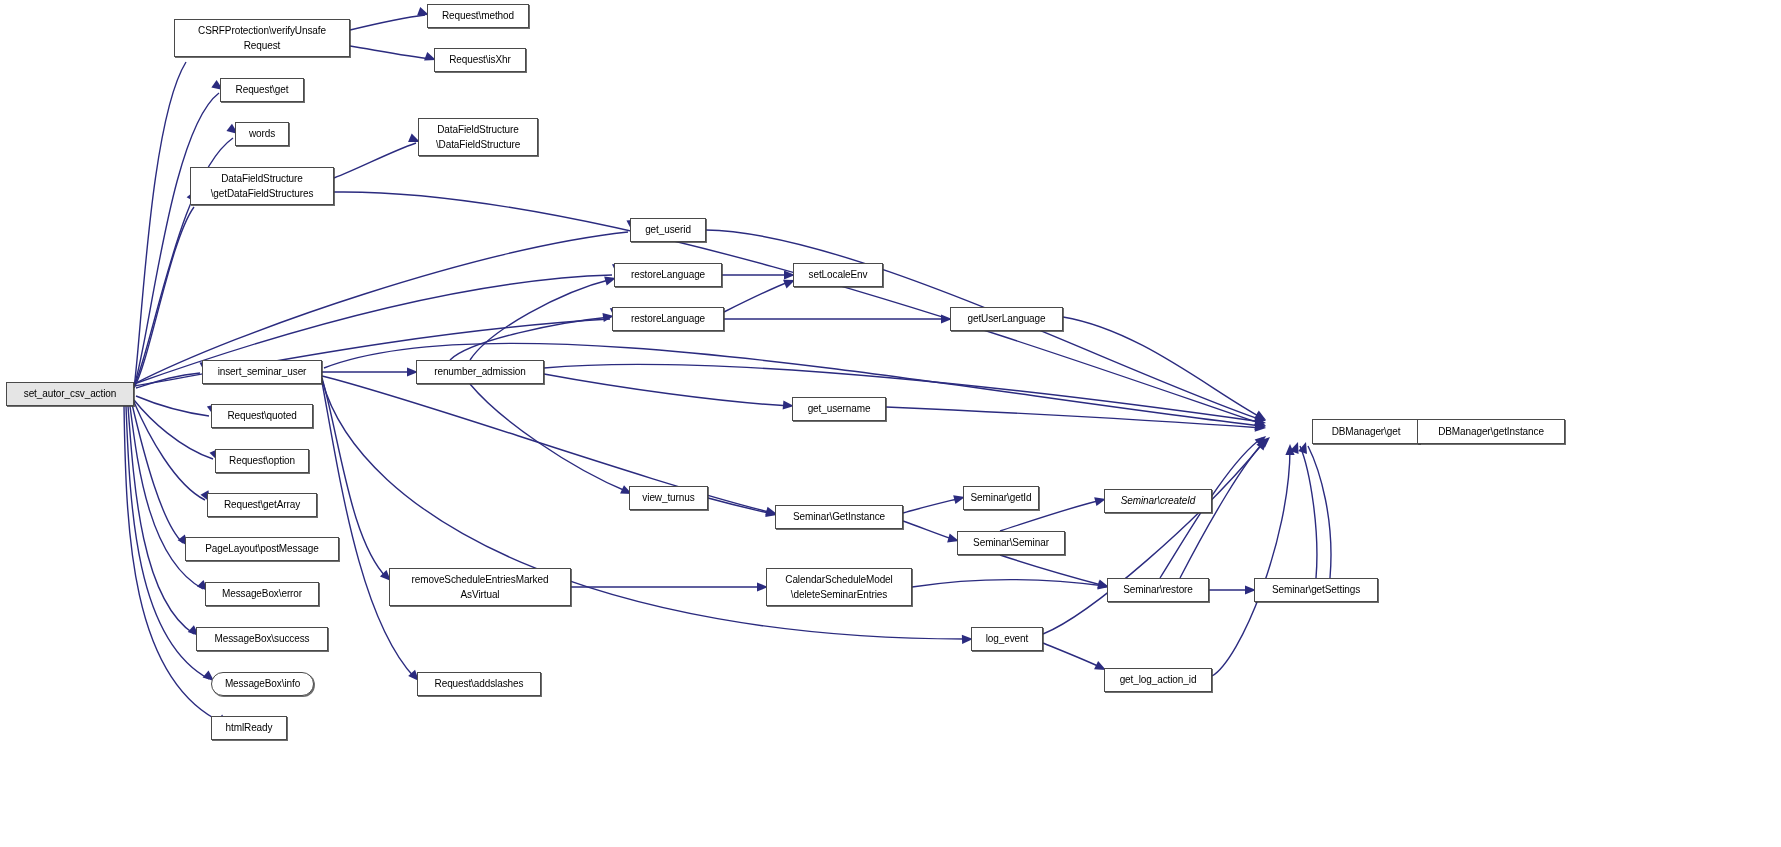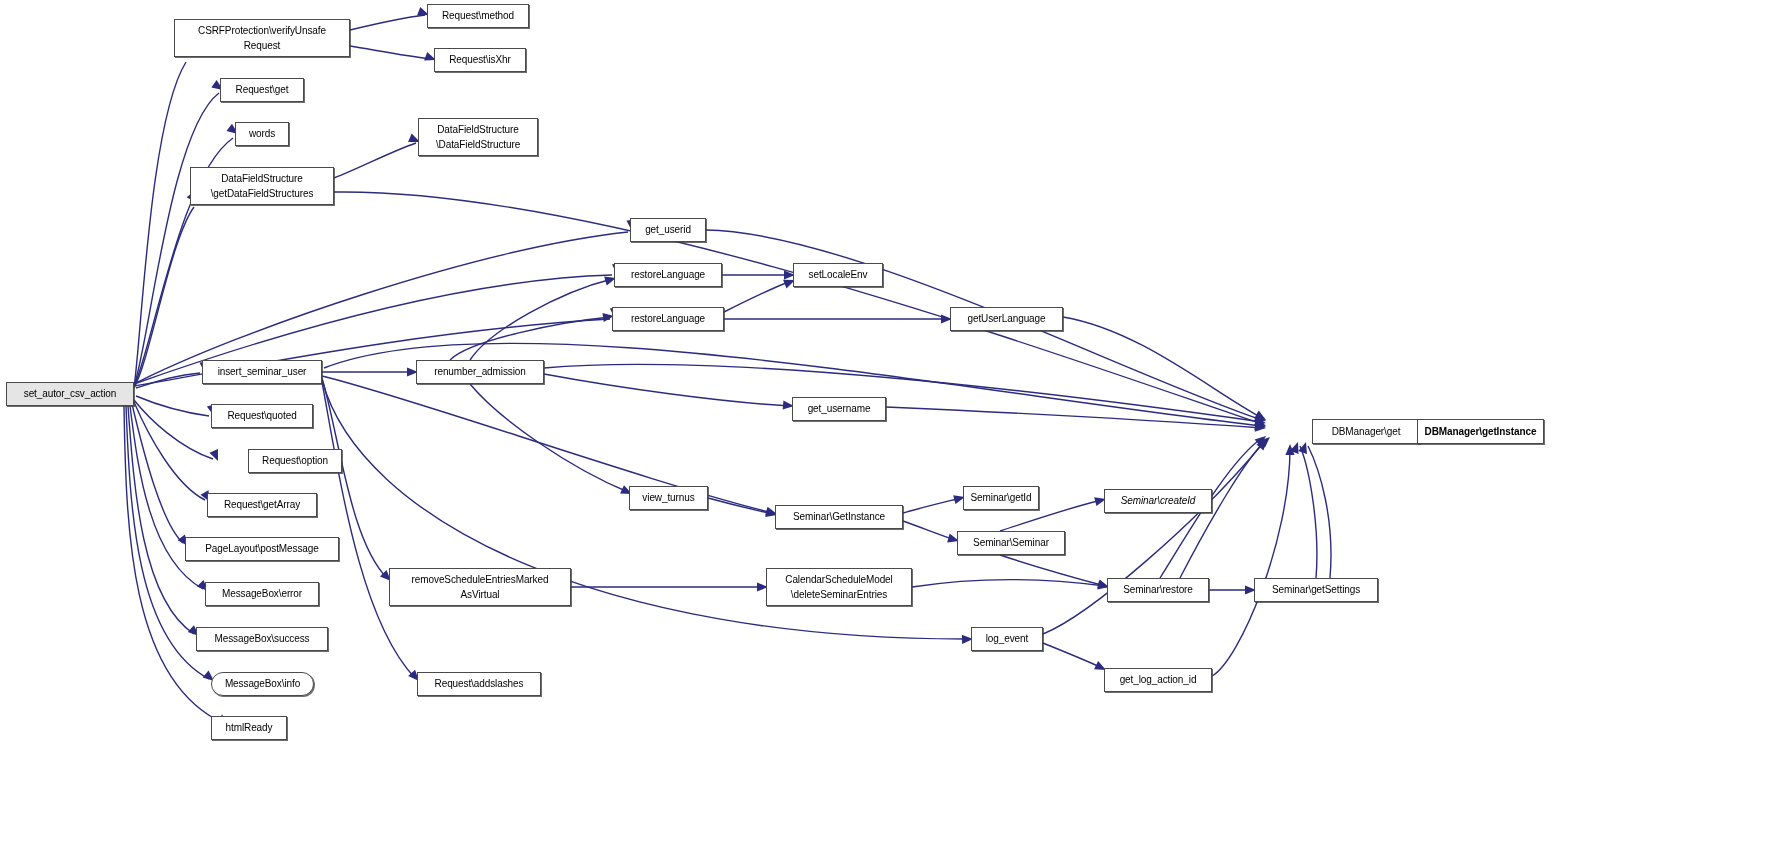--- a/index.html
+++ b/index.html
@@ -152,23 +152,23 @@
 \DataFieldStructure</div>
     <div class="node" style="left: 630px; top: 218px; width: 76px; height: 24px;">get_userid</div>
     <div class="node" style="left: 614px; top: 263px; width: 108px; height: 24px;">restoreLanguage</div>
     <div class="node" style="left: 793px; top: 263px; width: 90px; height: 24px; text-align: center;">setLocaleEnv</div>
     <div class="node" style="left: 612px; top: 307px; width: 112px; height: 24px;">restoreLanguage</div>
     <div class="node" style="left: 950px; top: 307px; width: 113px; height: 24px;">getUserLanguage</div>
     <div class="node" style="left: 202px; top: 360px; width: 120px; height: 24px;">insert_seminar_user</div>
     <div class="node" style="left: 416px; top: 360px; width: 128px; height: 24px;">renumber_admission</div>
     <div class="node" style="left: 792px; top: 397px; width: 94px; height: 24px;">get_username</div>
     <div class="node" style="left: 1264px; top: 419px; width: 108px; height: 25px; margin-left: 48px;">DBManager\get</div>
-    <div class="node" style="left: 1417px; top: 419px; width: 127px; height: 25px; font-weight: bold;">DBManager\getInstance</div>
+    <div class="node" style="left: 1417px; top: 419px; width: 148px; height: 25px;">DBManager\getInstance</div>
     <div class="node" style="left: 211px; top: 404px; width: 102px; height: 24px;">Request\quoted</div>
-    <div class="node" style="left: 215px; top: 449px; width: 94px; height: 24px; margin-left: 33px;">Request\option</div>
+    <div class="node" style="left: 215px; top: 449px; width: 94px; height: 24px;">Request\option</div>
     <div class="node" style="left: 207px; top: 493px; width: 110px; height: 24px;">Request\getArray</div>
     <div class="node" style="left: 185px; top: 537px; width: 154px; height: 24px;">PageLayout\postMessage</div>
     <div class="node" style="left: 205px; top: 582px; width: 114px; height: 24px;">MessageBox\error</div>
     <div class="node" style="left: 196px; top: 627px; width: 132px; height: 24px;">MessageBox\success</div>
     <div class="node" style="left: 211px; top: 672px; width: 103px; height: 24px; border-radius: 12px;">MessageBox\info</div>
     <div class="node" style="left: 211px; top: 716px; width: 76px; height: 24px;">htmlReady</div>
     <div class="node" style="left: 629px; top: 486px; width: 79px; height: 24px;">view_turnus</div>
     <div class="node" style="left: 775px; top: 505px; width: 128px; height: 24px;">Seminar\GetInstance</div>
     <div class="node" style="left: 963px; top: 486px; width: 76px; height: 24px;">Seminar\getId</div>
     <div class="node" style="left: 1104px; top: 489px; width: 108px; height: 24px; font-style: italic;">Seminar\createId</div>

